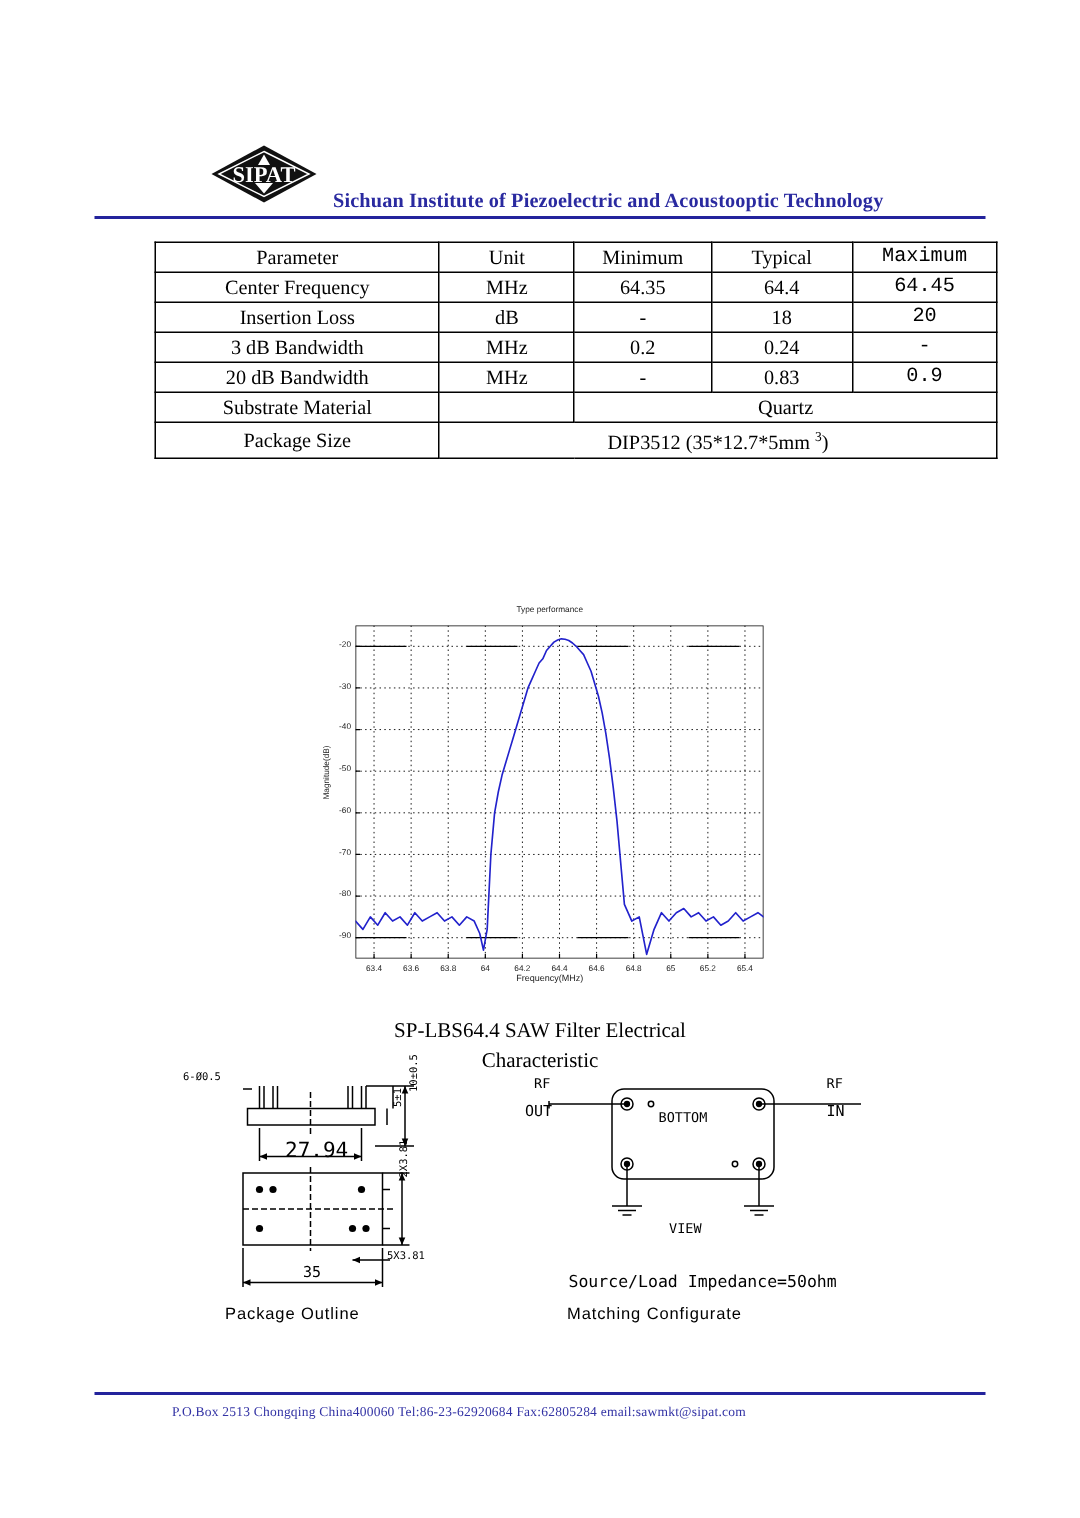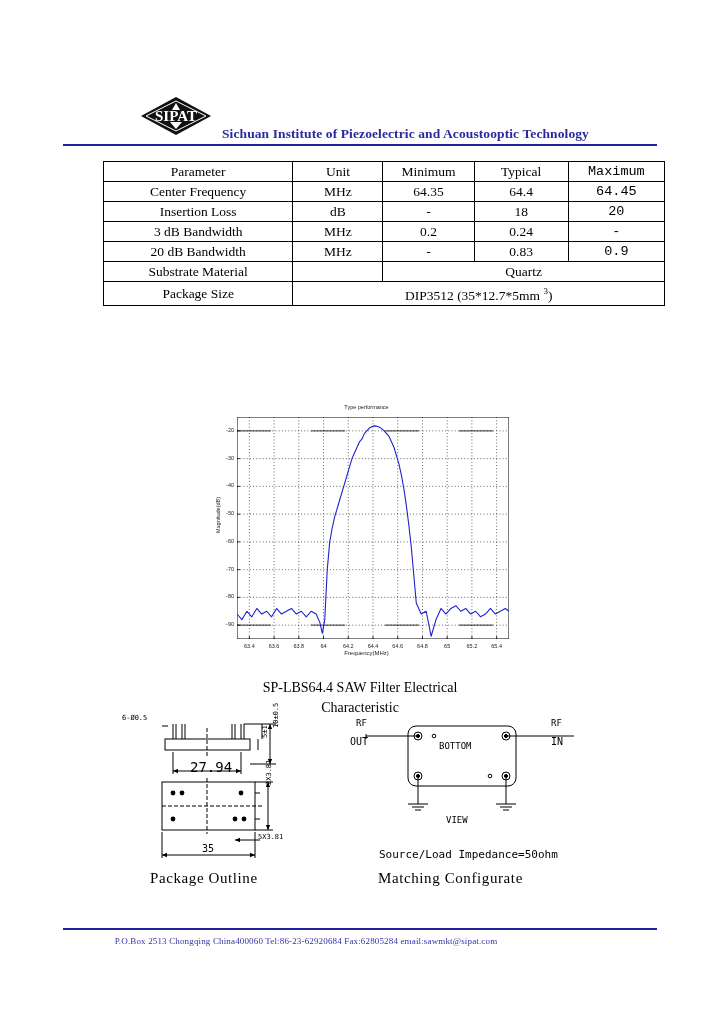--- a/index.html
+++ b/index.html
@@ -87,22 +87,22 @@
 
   
   .sec2{
     position:absolute;left:0;top:678px;width:720px;text-align:center;
     font-size:14px;line-height:20px;font-family:"Liberation Serif", serif;
   }
 
   
   .drawings{position:absolute;left:0;top:712px;width:720px;height:190px;}
   .dwg-caption{
-    font-family:Liberation Serif, serif;
-    font-size:15px;letter-spacing:.6px;
+    font-family:Liberation Sans, sans-serif;
+    font-size:11px;letter-spacing:.6px;
   }
   .dwg-label{
     position:absolute;font-family:"DejaVu Sans Mono", monospace;
     font-size:7px;color:#000;white-space:nowrap;
   }
 
   
   .footer-rule{
     position:absolute;left:63px;top:928px;width:594px;height:1.5px;
     background:#23239c;

